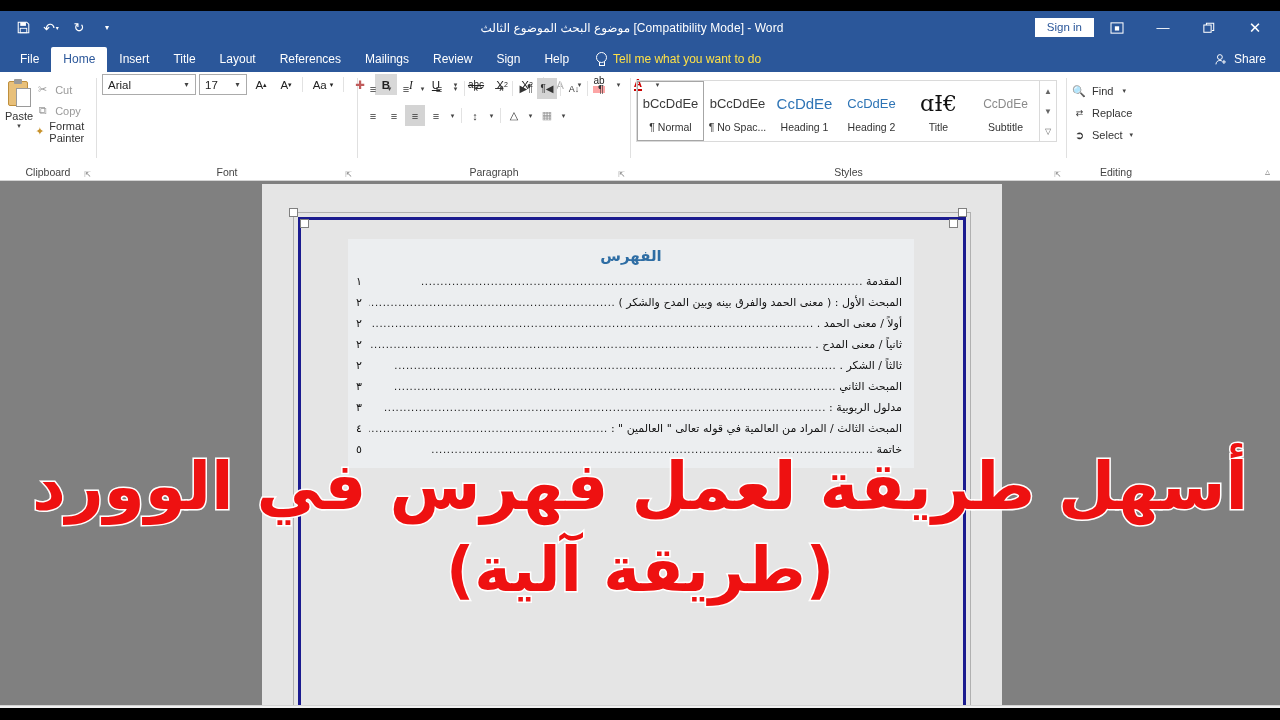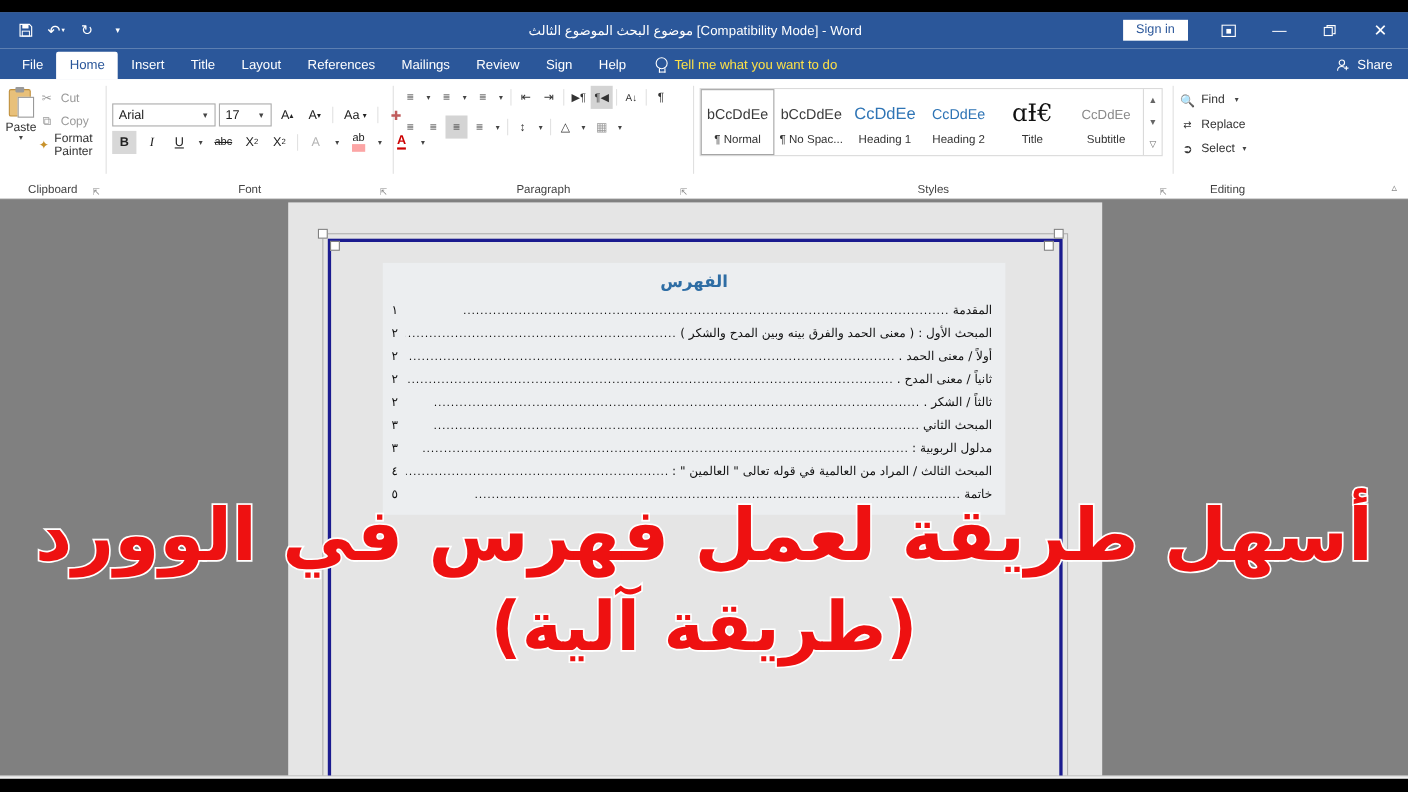--- a/index.html
+++ b/index.html
@@ -16,21 +16,21 @@
   .window { position:absolute; left:0; top:11px; width:1280px; height:697px; background:#fff; overflow:hidden; }
 
   
   .titlebar { position:relative; height:33px; background:#2b579a; display:flex; align-items:center; }
   .qat { display:flex; align-items:center; gap:2px; padding-left:10px; }
   .qat-btn { width:26px; height:24px; display:flex; align-items:center; justify-content:center;
              color:#fff; font-size:13px; line-height:1; }
   .title-text { position:absolute; left:0; right:16px; text-align:center; color:#fff;
                 font-size:12px; letter-spacing:.1px; pointer-events:none; }
   .win-right { margin-left:auto; display:flex; align-items:center; gap:0; padding-right:2px; }
-  .signin { background:#fff; color:#2b579a; font-size:11.5px; padding:3px 12px; margin-right:14px;
+  .signin { background:#fff; color:#2b579a; font-size:11.5px; padding:3px 12px; 
             line-height:1.2; }
   .wbtn { width:46px; height:33px; display:flex; align-items:center; justify-content:center;
           color:#fff; font-size:13px; }
   .wbtn.close { font-size:15px; }
 
   
   .tabs { height:28px; background:#2b579a; display:flex; align-items:flex-end; padding-left:8px; }
   .tab { font-size:12px; color:#fff; padding:5px 12px 6px 12px; line-height:1.2; }
   .tab.active { background:#fff; color:#2b579a; border-radius:2px 2px 0 0; }
   .tellme { display:flex; align-items:center; gap:7px; color:#fde047; font-size:12px;
@@ -254,21 +254,21 @@
           </div>
         </div>
         <div class="group-label" style="width:96px">
           <span>Clipboard</span>
           <span class="dlg">⇱</span>
         </div>
       </div>
       <div class="group-sep"></div>
 
       <div class="group g-font">
-        <div class="group-body" style="flex-direction:column; gap:4px; padding-top:22px;">
+        <div class="group-body" style="flex-direction:row; gap:4px; padding-top:2px;">
           <div class="fontrow">
             <div class="combo" style="width:94px">
               <span class="cv">Arial</span>
               <span class="cc">▾</span>
             </div>
             <div class="combo" style="width:48px">
               <span class="cv">17</span>
               <span class="cc">▾</span>
             </div>
             <div class="fbtn">

